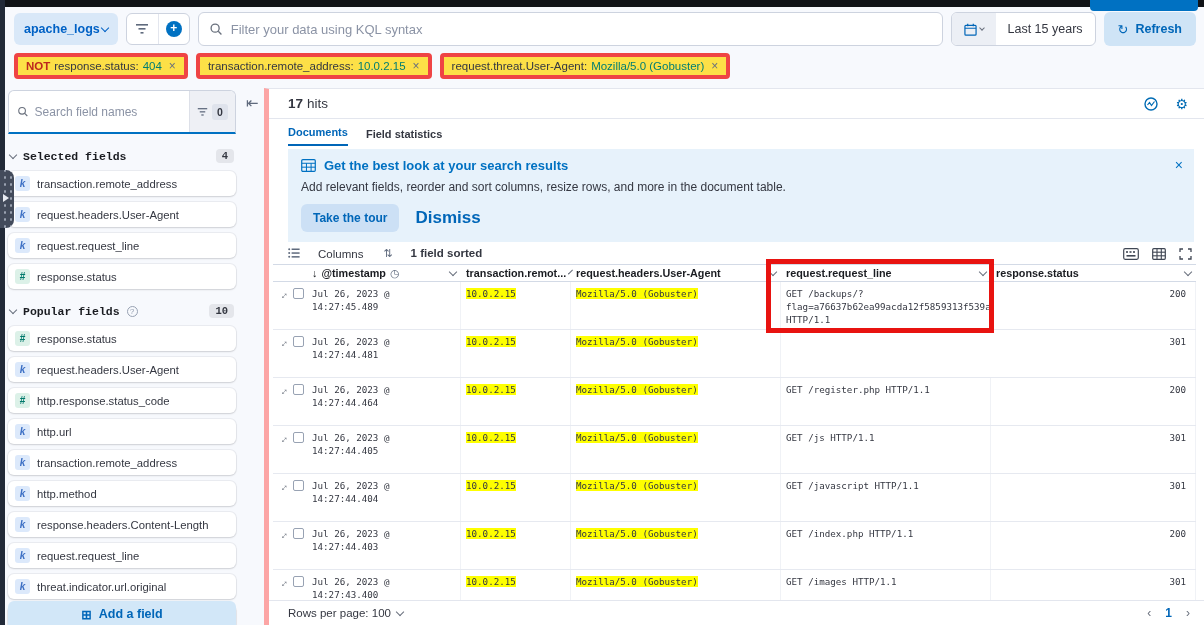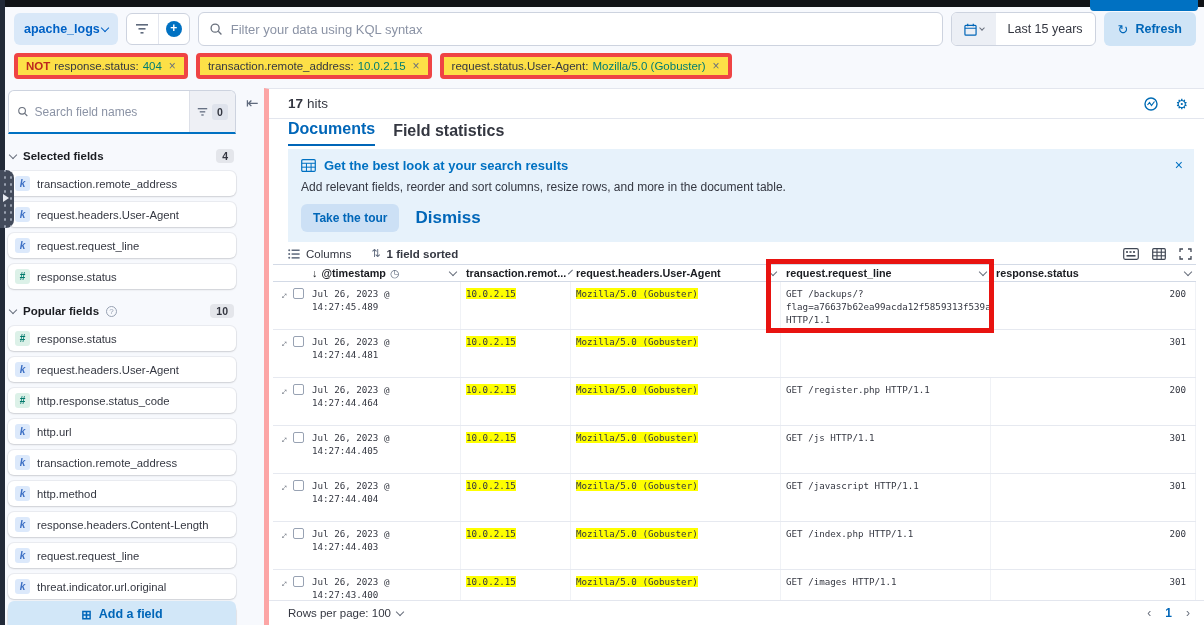--- a/index.html
+++ b/index.html
@@ -48,54 +48,54 @@
 
   
   .sidebar { position:absolute; left:8px; top:90px; width:228px; bottom:0; }
   .fsearch { display:flex; height:44px; border:1px solid #cdd3df; border-bottom:2px solid #0071c2; border-radius:6px 6px 0 0; background:#fff; overflow:hidden; }
   .fsearch .sbox { flex:1; display:flex; align-items:center; gap:6px; padding:0 8px; }
   .fsearch input { border:none; outline:none; width:100%; font-size:12px; font-family:"Liberation Sans",sans-serif; background:transparent; }
   .fsearch input::placeholder { color:#8b93a5; }
   .fsearch .faddon { width:46px; background:#eef0f5; border-left:1px solid #dde0e8; display:flex; align-items:center; justify-content:center; gap:4px; cursor:pointer; }
   .fcount { min-width:16px; height:16px; background:#dfe3ec; border-radius:3px; font-size:10.5px; font-weight:bold; text-align:center; line-height:16px; padding:0 3px; }
   .fsection { margin-top:13px; }
-  .fsec-head { display:flex; align-items:center; gap:7px; padding:2px 2px; cursor:pointer; }
+  .fsec-head { display:flex; align-items:center; gap:7px; padding:2px 2px; cursor:pointer;font-family:Liberation Mono, monospace; }
   .fsec-head .lbl { font-size:11.5px; font-weight:bold; color:#1a1c21; }
   .fsec-head .info { width:11px; height:11px; border:1px solid #98a2b3; border-radius:50%; color:#98a2b3; font-size:8px; line-height:10px; text-align:center; }
   .fsec-head .cnt { margin-left:auto; background:#e4e6eb; border-radius:4px; padding:1px 6px; font-size:10.5px; font-weight:bold; color:#343741; }
   .fpill { height:25px; background:#fff; border-radius:6px; box-shadow:0 0 0 1px rgba(32,38,47,.06), 0 1px 2px rgba(0,0,0,.12); display:flex; align-items:center;
     gap:7px; padding:0 7px; margin:6px 0; font-size:11.3px; color:#343741; cursor:pointer; }
   .ficon { width:15px; height:15px; border-radius:3px; font-size:10px; font-weight:bold; display:flex; align-items:center; justify-content:center; flex:none; }
   .ficon.kw { background:#dce9fb; color:#3c6fc4; font-style:italic; }
   .ficon.num { background:#dcf1e8; color:#00796b; }
   .add-field { position:absolute; left:0; right:0; bottom:-2px; height:26px; background:#d2e7f8; border-radius:6px 6px 0 0; display:flex; align-items:center; justify-content:center;
     gap:7px; color:#0066b8; font-size:12.5px; font-weight:bold; cursor:pointer; }
   .collapse-btn { position:absolute; left:246px; top:94px; font-size:15px; color:#5f6a7d; cursor:pointer; }
 
   
   .main { position:absolute; left:264px; top:88px; right:0; bottom:0; background:#fff; border-left:5px solid #fca5a5; border-top:1px solid #e3e6ee; }
   .hits-row { height:30px; display:flex; align-items:center; padding:0 16px 0 19px; border-bottom:1px solid #e3e6ee; }
   .hits-row .num { font-weight:bold; font-size:13.5px; margin-right:4px; }
   .hits-row .lbl { font-size:13.5px; }
   .hits-icons { margin-left:auto; display:flex; align-items:center; gap:16px; color:#006bb4; }
   .gear { font-size:14px; cursor:pointer; }
   .tabs { display:flex; gap:18px; padding:0 19px; height:27px; align-items:flex-end; }
-  .tab { font-size:16px; font-weight:bold; padding-bottom:6px; cursor:pointer;margin-top:24px; }
+  .tab { font-size:11px; font-weight:bold; padding-bottom:6px; cursor:pointer;margin-top:24px; }
   .tab.active { color:#0066b8; border-bottom:2px solid #0066b8; }
   .tab.inactive { color:#343741; }
   .callout { margin:3px 10px 0 19px; background:#e7f2fb; padding:9px 13px 10px; position:relative; }
   .callout .t-row { display:flex; align-items:center; gap:8px; color:#0071c2; font-size:13px; font-weight:bold; }
   .callout .desc { font-size:12px; color:#343741; margin-top:7px; }
   .callout .btns { display:flex; align-items:center; gap:16px; margin-top:10px; }
   .tour-btn { height:28px; padding:12px 12px; background:#cce0f5; border-radius:6px; display:flex; align-items:center; color:#0066b8; font-size:12px; font-weight:bold; cursor:pointer; }
   .dismiss { color:#0066b8; font-size:17px; font-weight:bold; cursor:pointer; }
   .callout .close { position:absolute; right:11px; top:8px; color:#0071c2; font-size:14px; cursor:pointer; }
 
   .grid-toolbar { display:flex; align-items:center; padding:5px 12px 4px 19px; gap:20px; }
-  .gt-item { display:flex; align-items:center; gap:6px; font-size:11.5px; color:#343741; cursor:pointer; }
+  .gt-item { display:flex; align-items:flex-start; gap:18px; font-size:11.5px; color:#343741; cursor:pointer; }
   .gt-item .b { font-weight:bold; }
   .gt-right { margin-left:auto; display:flex; align-items:center; gap:13px; color:#404754; }
   .gt-right svg { cursor:pointer; }
 
   
   .grid { margin:0 8px 0 4px; }
   .g-head { display:flex; border-top:1px solid #d3dae6; border-bottom:1px solid #d3dae6; height:18px; align-items:center; }
   .g-head .cell { font-size:10.8px; font-weight:bold; color:#1a1c21; display:flex; align-items:center; gap:4px; padding:0 5px; height:100%; }
   .g-head .cell .sp { margin-left:auto; }
   .col-ctrl { width:34px; flex:none; }
@@ -182,21 +182,21 @@
     <span class="fld">response.status:</span>
     <span class="val">404</span>
     <span class="rm">×</span>
   </div>
   <div class="pill">
     <span class="fld">transaction.remote_address:</span>
     <span class="val">10.0.2.15</span>
     <span class="rm">×</span>
   </div>
   <div class="pill">
-    <span class="fld">request.status.User-Agent:</span>
+    <span class="fld">request.threat.User-Agent:</span>
     <span class="val">Mozilla/5.0 (Gobuster)</span>
     <span class="rm">×</span>
   </div>
 </div>
 
 <div class="sidebar">
   <div class="fsearch">
     <div class="sbox">
       <svg width="13" height="13" viewBox="0 0 16 16">
         <circle cx="7" cy="7" r="4.6" fill="none" stroke="#69707d" stroke-width="1.5"></circle>

